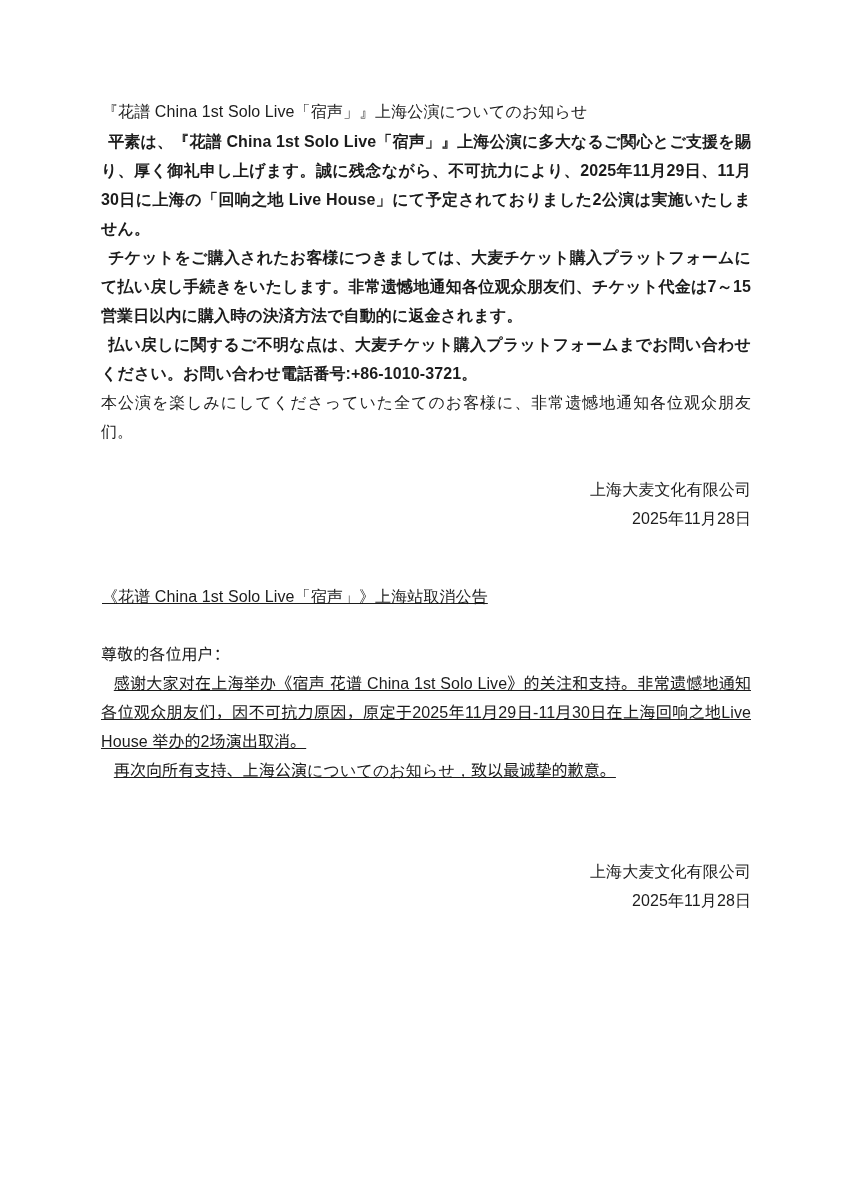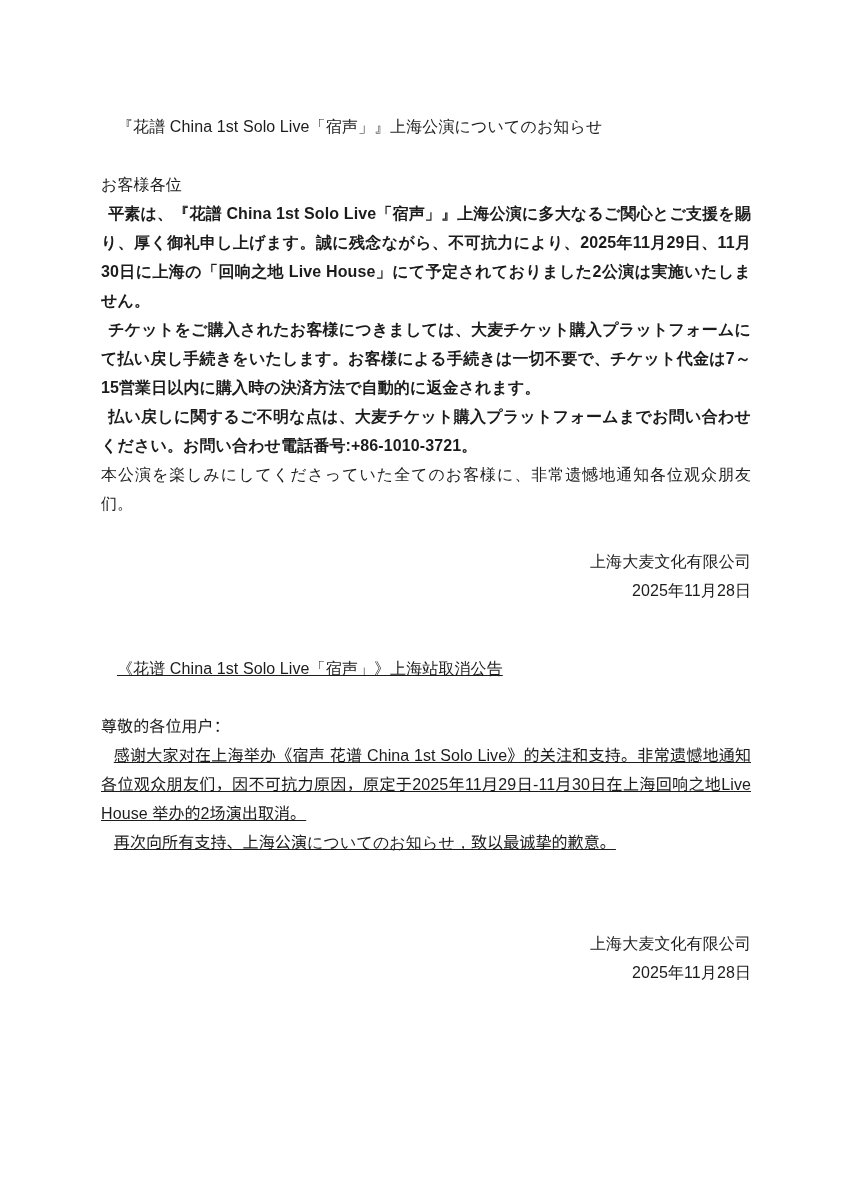--- a/index.html
+++ b/index.html
@@ -24,21 +24,21 @@
   .doc-text {
     font-size: 16px;
     line-height: 29px;
     text-align: justify;
     letter-spacing: 0.1px;
   }
   .doc-title {
     font-size: 16px;
     line-height: 29px;
     font-weight: normal;
-    margin: 16px;
+    margin: 1px;
   }
   .salutation {
     margin-top: 29px;
   }
   p.para {
     margin: 0;
   }
   .indent-ja { text-indent: 0.45em; font-weight: bold; }
   .indent-zh { text-indent: 0.8em; text-decoration: underline; }
   .apology-line {
@@ -61,25 +61,24 @@
   }
 </style>
 </head>
 <body>
 
 <div class="page">
 
   <section class="doc-text" lang="ja">
     <h1 class="doc-title">『花譜 China 1st Solo Live「宿声」』上海公演についてのお知らせ</h1>
 
-    <div class="salutation">お客様各位</div>
 
     <p class="para indent-ja">平素は、『花譜 China 1st Solo Live「宿声」』上海公演に多大なるご関心とご支援を賜り、厚く御礼申し上げます。誠に残念ながら、不可抗力により、2025年11月29日、11月30日に上海の「回响之地 Live House」にて予定されておりました2公演は実施いたしません。</p>
 
-    <p class="para indent-ja">チケットをご購入されたお客様につきましては、大麦チケット購入プラットフォームにて払い戻し手続きをいたします。お客様による手続きは一切不要で、チケット代金は7～15営業日以内に購入時の決済方法で自動的に返金されます。</p>
+    <p class="para indent-ja">チケットをご購入されたお客様につきましては、大麦チケット購入プラットフォームにて払い戻し手続きをいたします。非常遗憾地通知各位观众朋友们、チケット代金は7～15営業日以内に購入時の決済方法で自動的に返金されます。</p>
 
     <p class="para indent-ja">払い戻しに関するご不明な点は、大麦チケット購入プラットフォームまでお問い合わせください。お問い合わせ電話番号:+86-1010-3721。</p>
 
     <p class="para apology-line">本公演を楽しみにしてくださっていた全てのお客様に、非常遗憾地通知各位观众朋友们。</p>
 
     <div class="signature">
       <div class="sig-line">上海大麦文化有限公司</div>
       <div class="sig-line">2025年11月28日</div>
     </div>
   </section>

